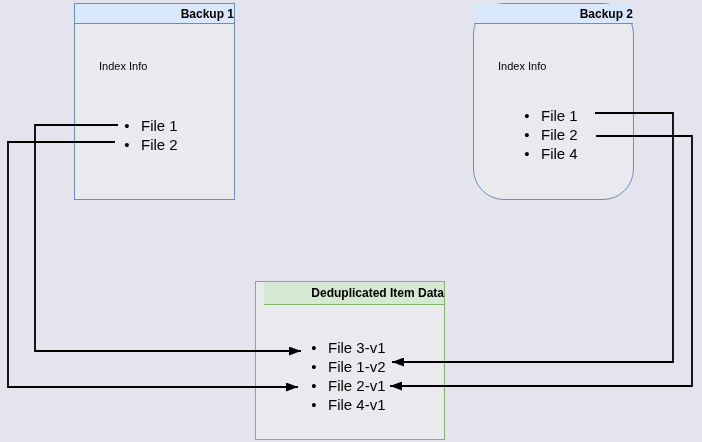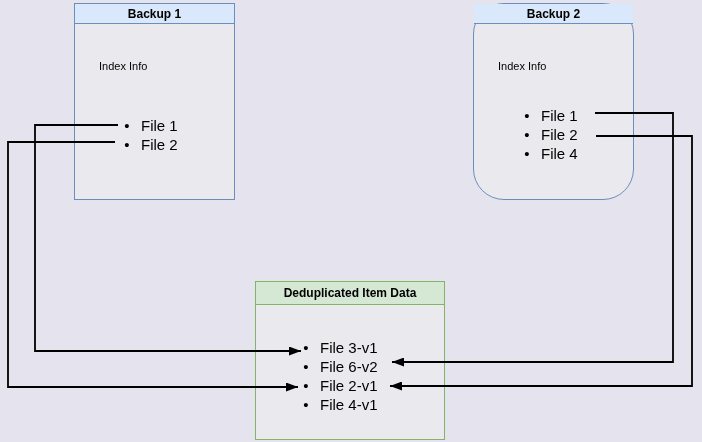--- a/index.html
+++ b/index.html
@@ -18,40 +18,40 @@
   .box {
     position: absolute;
     box-sizing: border-box;
     background: #eae9ed;
   }
   .box.blue  { border: 1.5px solid #6c8ebf; }
   .box.green { border: 1.5px solid #82b366; }
   .box-title {
     box-sizing: border-box;
     width: 100%;
-    text-align: center;
+    text-align: right;
     font-weight: bold;
     font-size: 12px;
   }
   .blue .box-title {
     height: 20px;
     line-height: 20px;
     background: #dae8fc;
     border-bottom: 1.5px solid #6c8ebf;
   }
   .green .box-title {
     height: 23px;
     line-height: 23px;
     background: #d5e8d4;
     border-bottom: 1.5px solid #82b366;
   }
   .box-body { position: relative; width: 100%; }
   #backup1-box { left: 74px;  top: 3px;   width: 161px; height: 197px; }
   #backup2-box { left: 473px; top: 3px;   width: 161px; height: 197px; border-radius: 31px; }
-  #dedup-box   { left: 255px; top: 281px; width: 190px; height: 159px; }
+  #dedup-box   { left: 255px; top: 281px; width: 190px; height: 159px; padding-left: 8px; }
   .index-label {
     position: absolute;
     left: 24px;
     top: 36px;
     font-size: 11px;
     white-space: nowrap;
   }
   ul.file-list {
     position: absolute;
     margin: 0;
@@ -131,21 +131,21 @@
   <div class="box green" id="dedup-box">
     <div class="box-title">Deduplicated Item Data</div>
     <div class="box-body">
       <ul class="file-list">
           <li>
             <span class="bullet">•</span>
             <span class="file-label">File 3-v1</span>
           </li>
           <li>
             <span class="bullet">•</span>
-            <span class="file-label">File 6-v2</span>
+            <span class="file-label">File 1-v2</span>
           </li>
           <li>
             <span class="bullet">•</span>
             <span class="file-label">File 2-v1</span>
           </li>
           <li>
             <span class="bullet">•</span>
             <span class="file-label">File 4-v1</span>
           </li>
         </ul>

